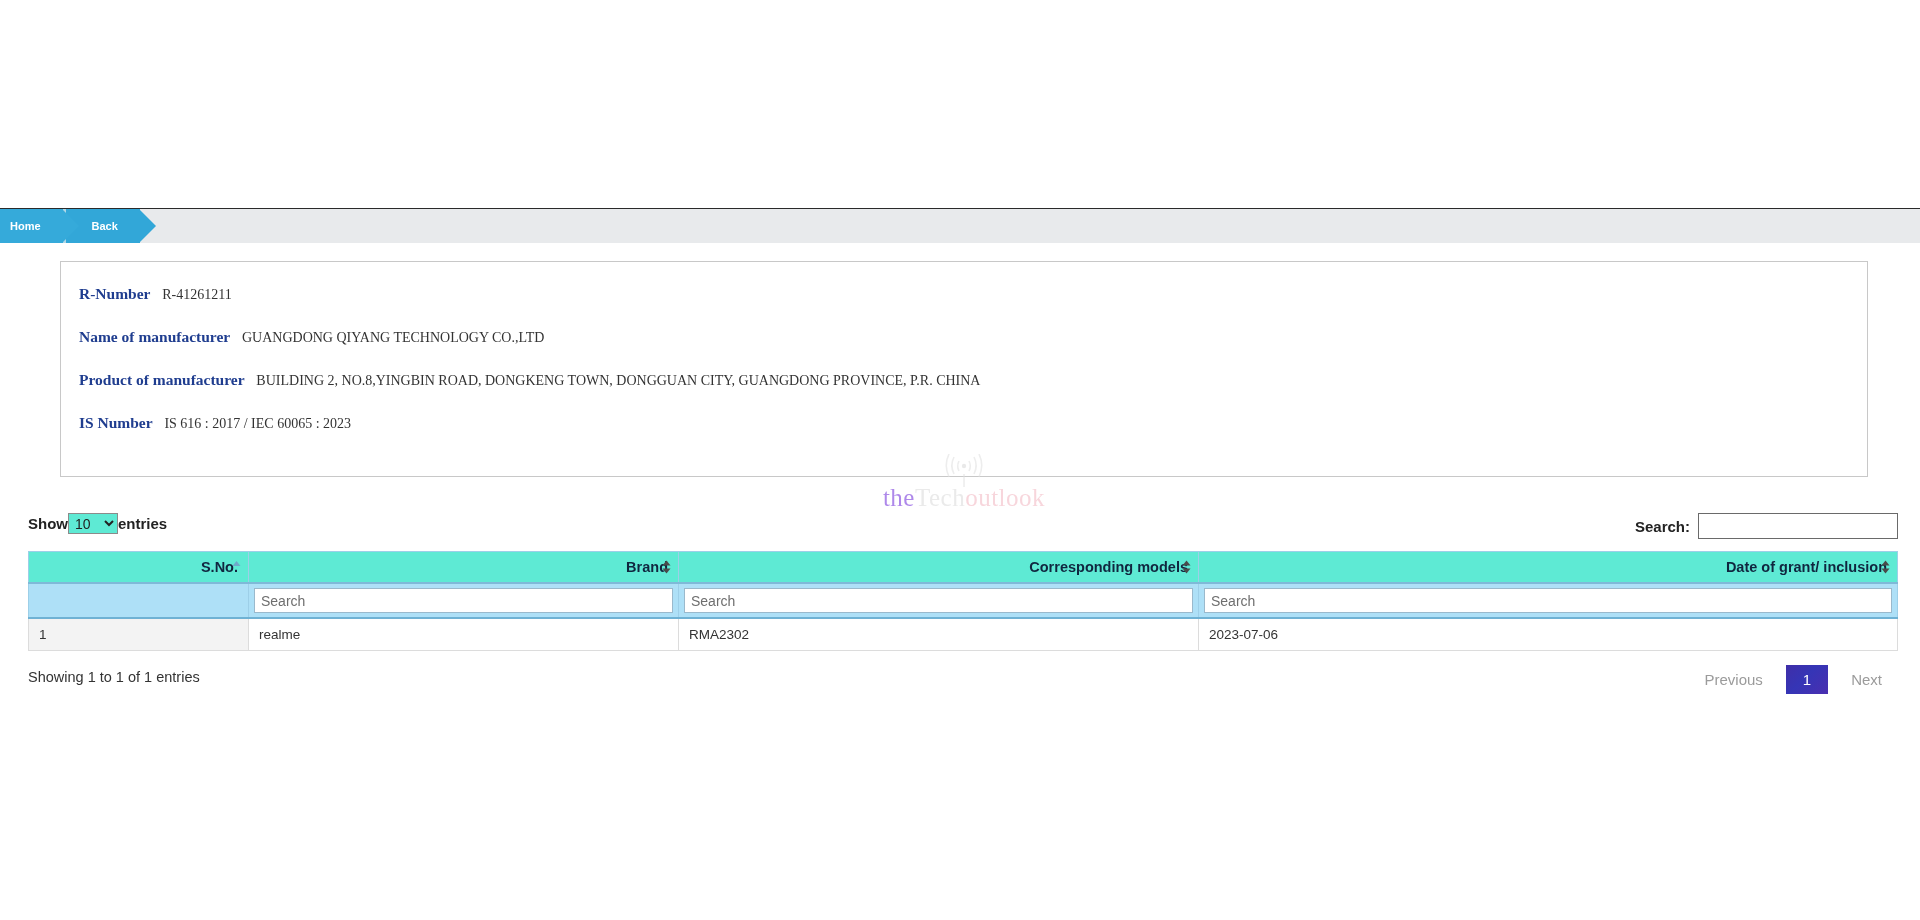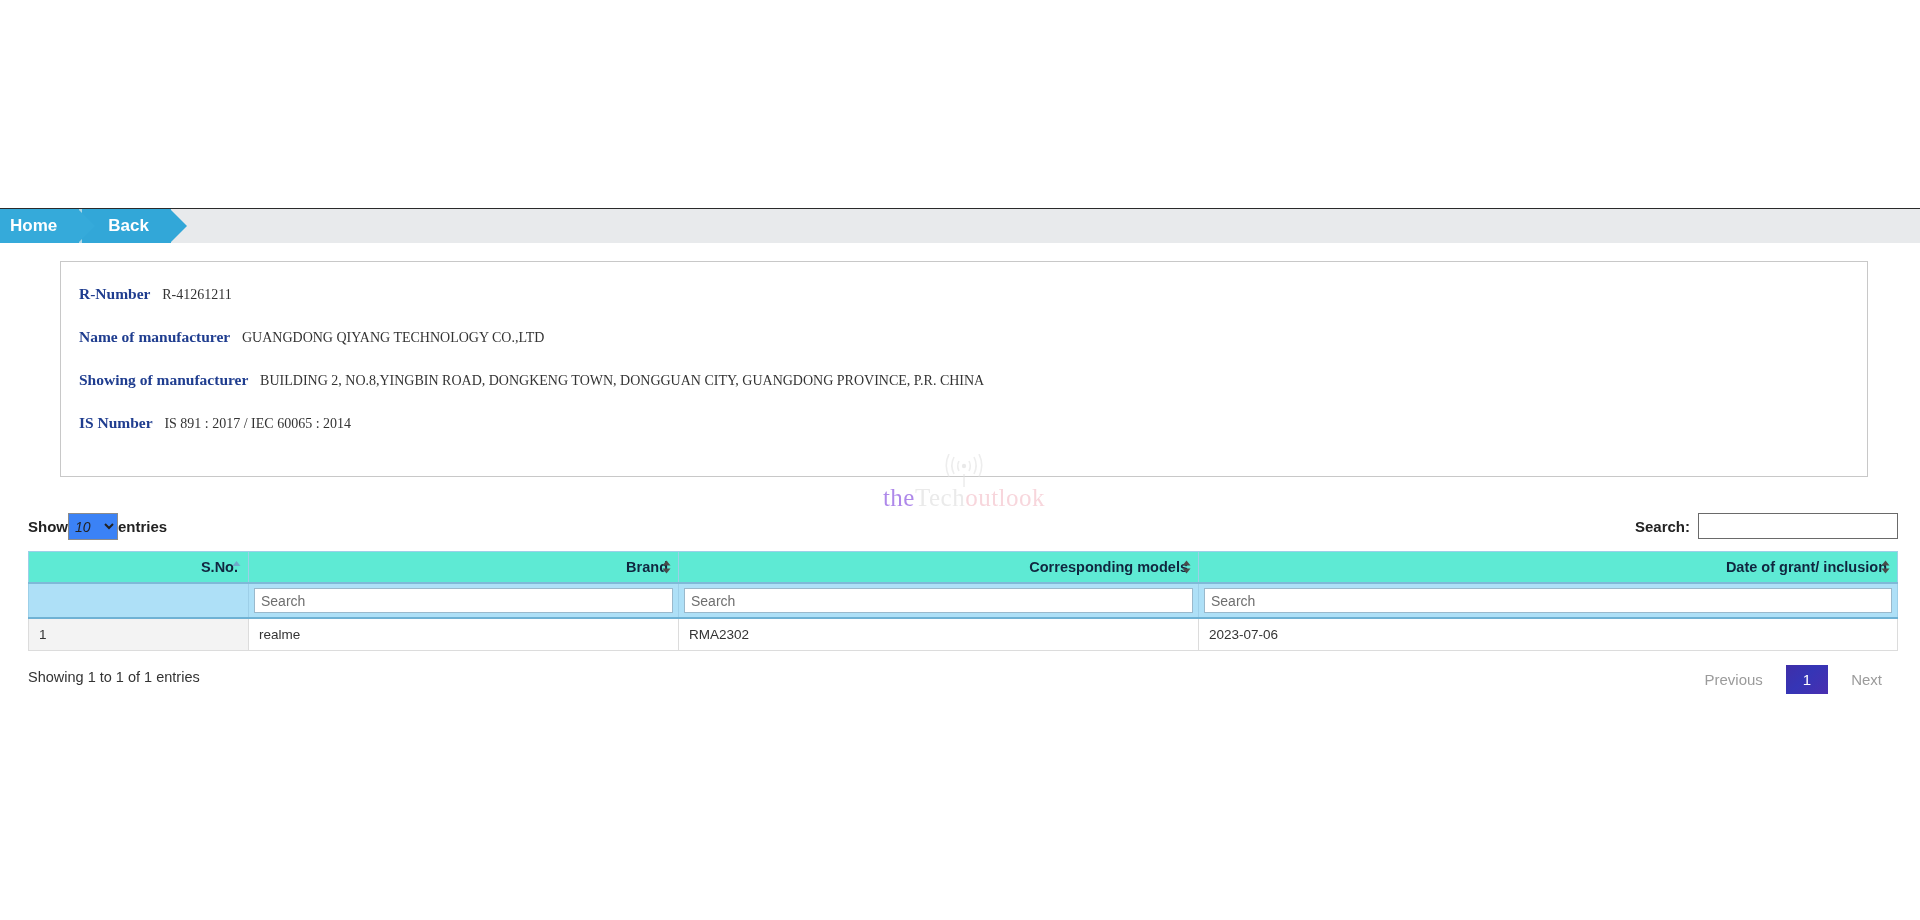--- a/index.html
+++ b/index.html
@@ -34,21 +34,21 @@
     background: #e8eaec;
     border-top: 1px solid #2a2a2a;
     display: flex;
     align-items: stretch;
   }
   .crumb {
     position: relative;
     background: #35aada;
     color: #ffffff;
     font-weight: bold;
-    font-size: 17px;
+    font-size: 11px;
     display: flex;
     align-items: center;
     padding: 0 22px 0 14px;
     cursor: pointer;
     user-select: none;
   }
   .crumb.first { padding-left: 10px; }
   .crumb::after {
     content: "";
     position: absolute;
@@ -137,24 +137,23 @@
     color: #222;
     display: flex;
     align-items: center;
     font-weight: bold;
   }
   .len-ctl select {
     font-family: "Liberation Sans", sans-serif;
     font-size: 14px;
     padding: 1px 2px;
     border: 1px solid #8b8b8b;
-    background: #3b82f6;
+    background: #5eead4;
     color: #222;
-    height: 27px;
-    font-style: italic;
+    height: 21px;
   }
   .search-ctl {
     position: absolute;
     right: 0;
     top: 0;
     display: flex;
     align-items: center;
     gap: 8px;
     font-size: 15px;
     font-weight: bold;
@@ -294,26 +293,26 @@
 
       <div class="det-row">
         <span class="det-label">R-Number</span>
         <span class="det-value">R-41261211</span>
       </div>
       <div class="det-row">
         <span class="det-label">Name of manufacturer</span>
         <span class="det-value">GUANGDONG QIYANG TECHNOLOGY CO.,LTD</span>
       </div>
       <div class="det-row">
-        <span class="det-label">Showing of manufacturer</span>
+        <span class="det-label">Product of manufacturer</span>
         <span class="det-value">BUILDING 2, NO.8,YINGBIN ROAD, DONGKENG TOWN, DONGGUAN CITY, GUANGDONG PROVINCE, P.R. CHINA</span>
       </div>
       <div class="det-row">
         <span class="det-label">IS Number</span>
-        <span class="det-value">IS 891 : 2017 / IEC 60065 : 2014</span>
+        <span class="det-value">IS 616 : 2017 / IEC 60065 : 2023</span>
       </div>
 
       <div class="watermark">
         <span>
           <svg width="58" height="34" viewBox="0 0 58 34">
             <g fill="none" stroke="#dfdfdf" stroke-width="1.6">
               <path d="M29 20 L29 33"></path>
               <path d="M24 17 a7 9 0 0 1 0 -10"></path>
               <path d="M34 17 a7 9 0 0 0 0 -10"></path>
               <path d="M19 20 a13 16 0 0 1 0 -17"></path>

